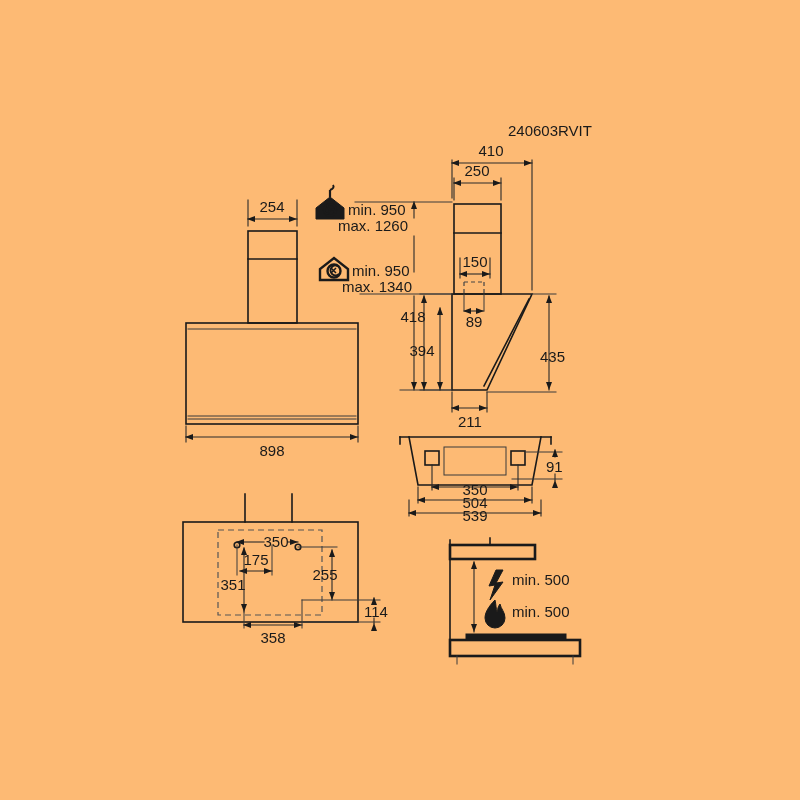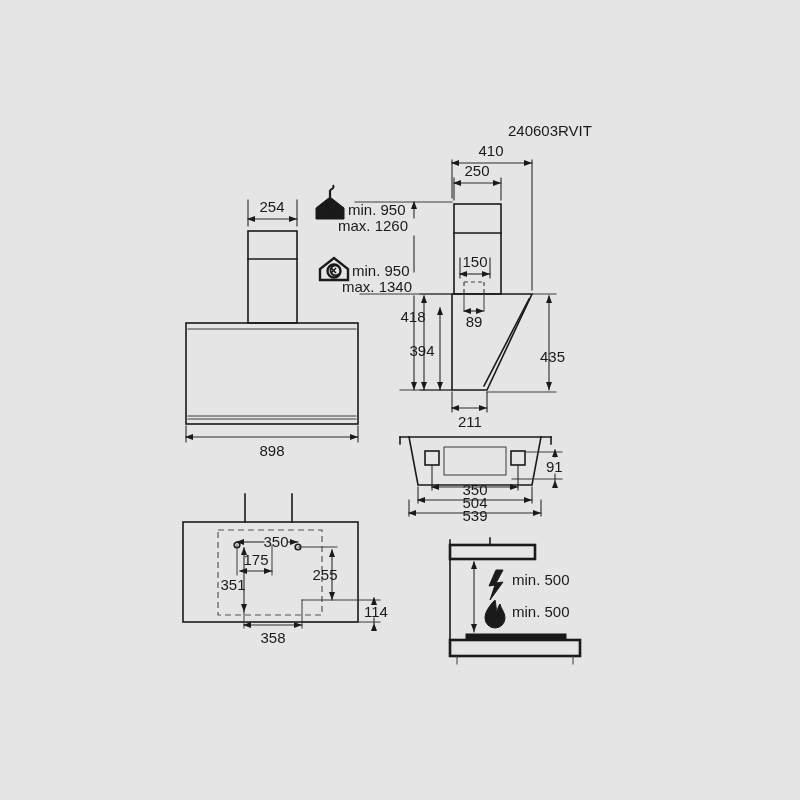--- a/index.html
+++ b/index.html
@@ -10,21 +10,21 @@
   body {
     width: 800px;
     height: 800px;
     font-family: "Liberation Sans", sans-serif;
     overflow: hidden;
   }
   #sheet {
     position: relative;
     width: 800px;
     height: 800px;
-    background: #e5e5e5;
+    background: #fdba74;
   }
   svg#drawing {
     position: absolute;
     left: 0;
     top: 0;
     width: 800px;
     height: 800px;
     display: block;
   }
   .ln {

